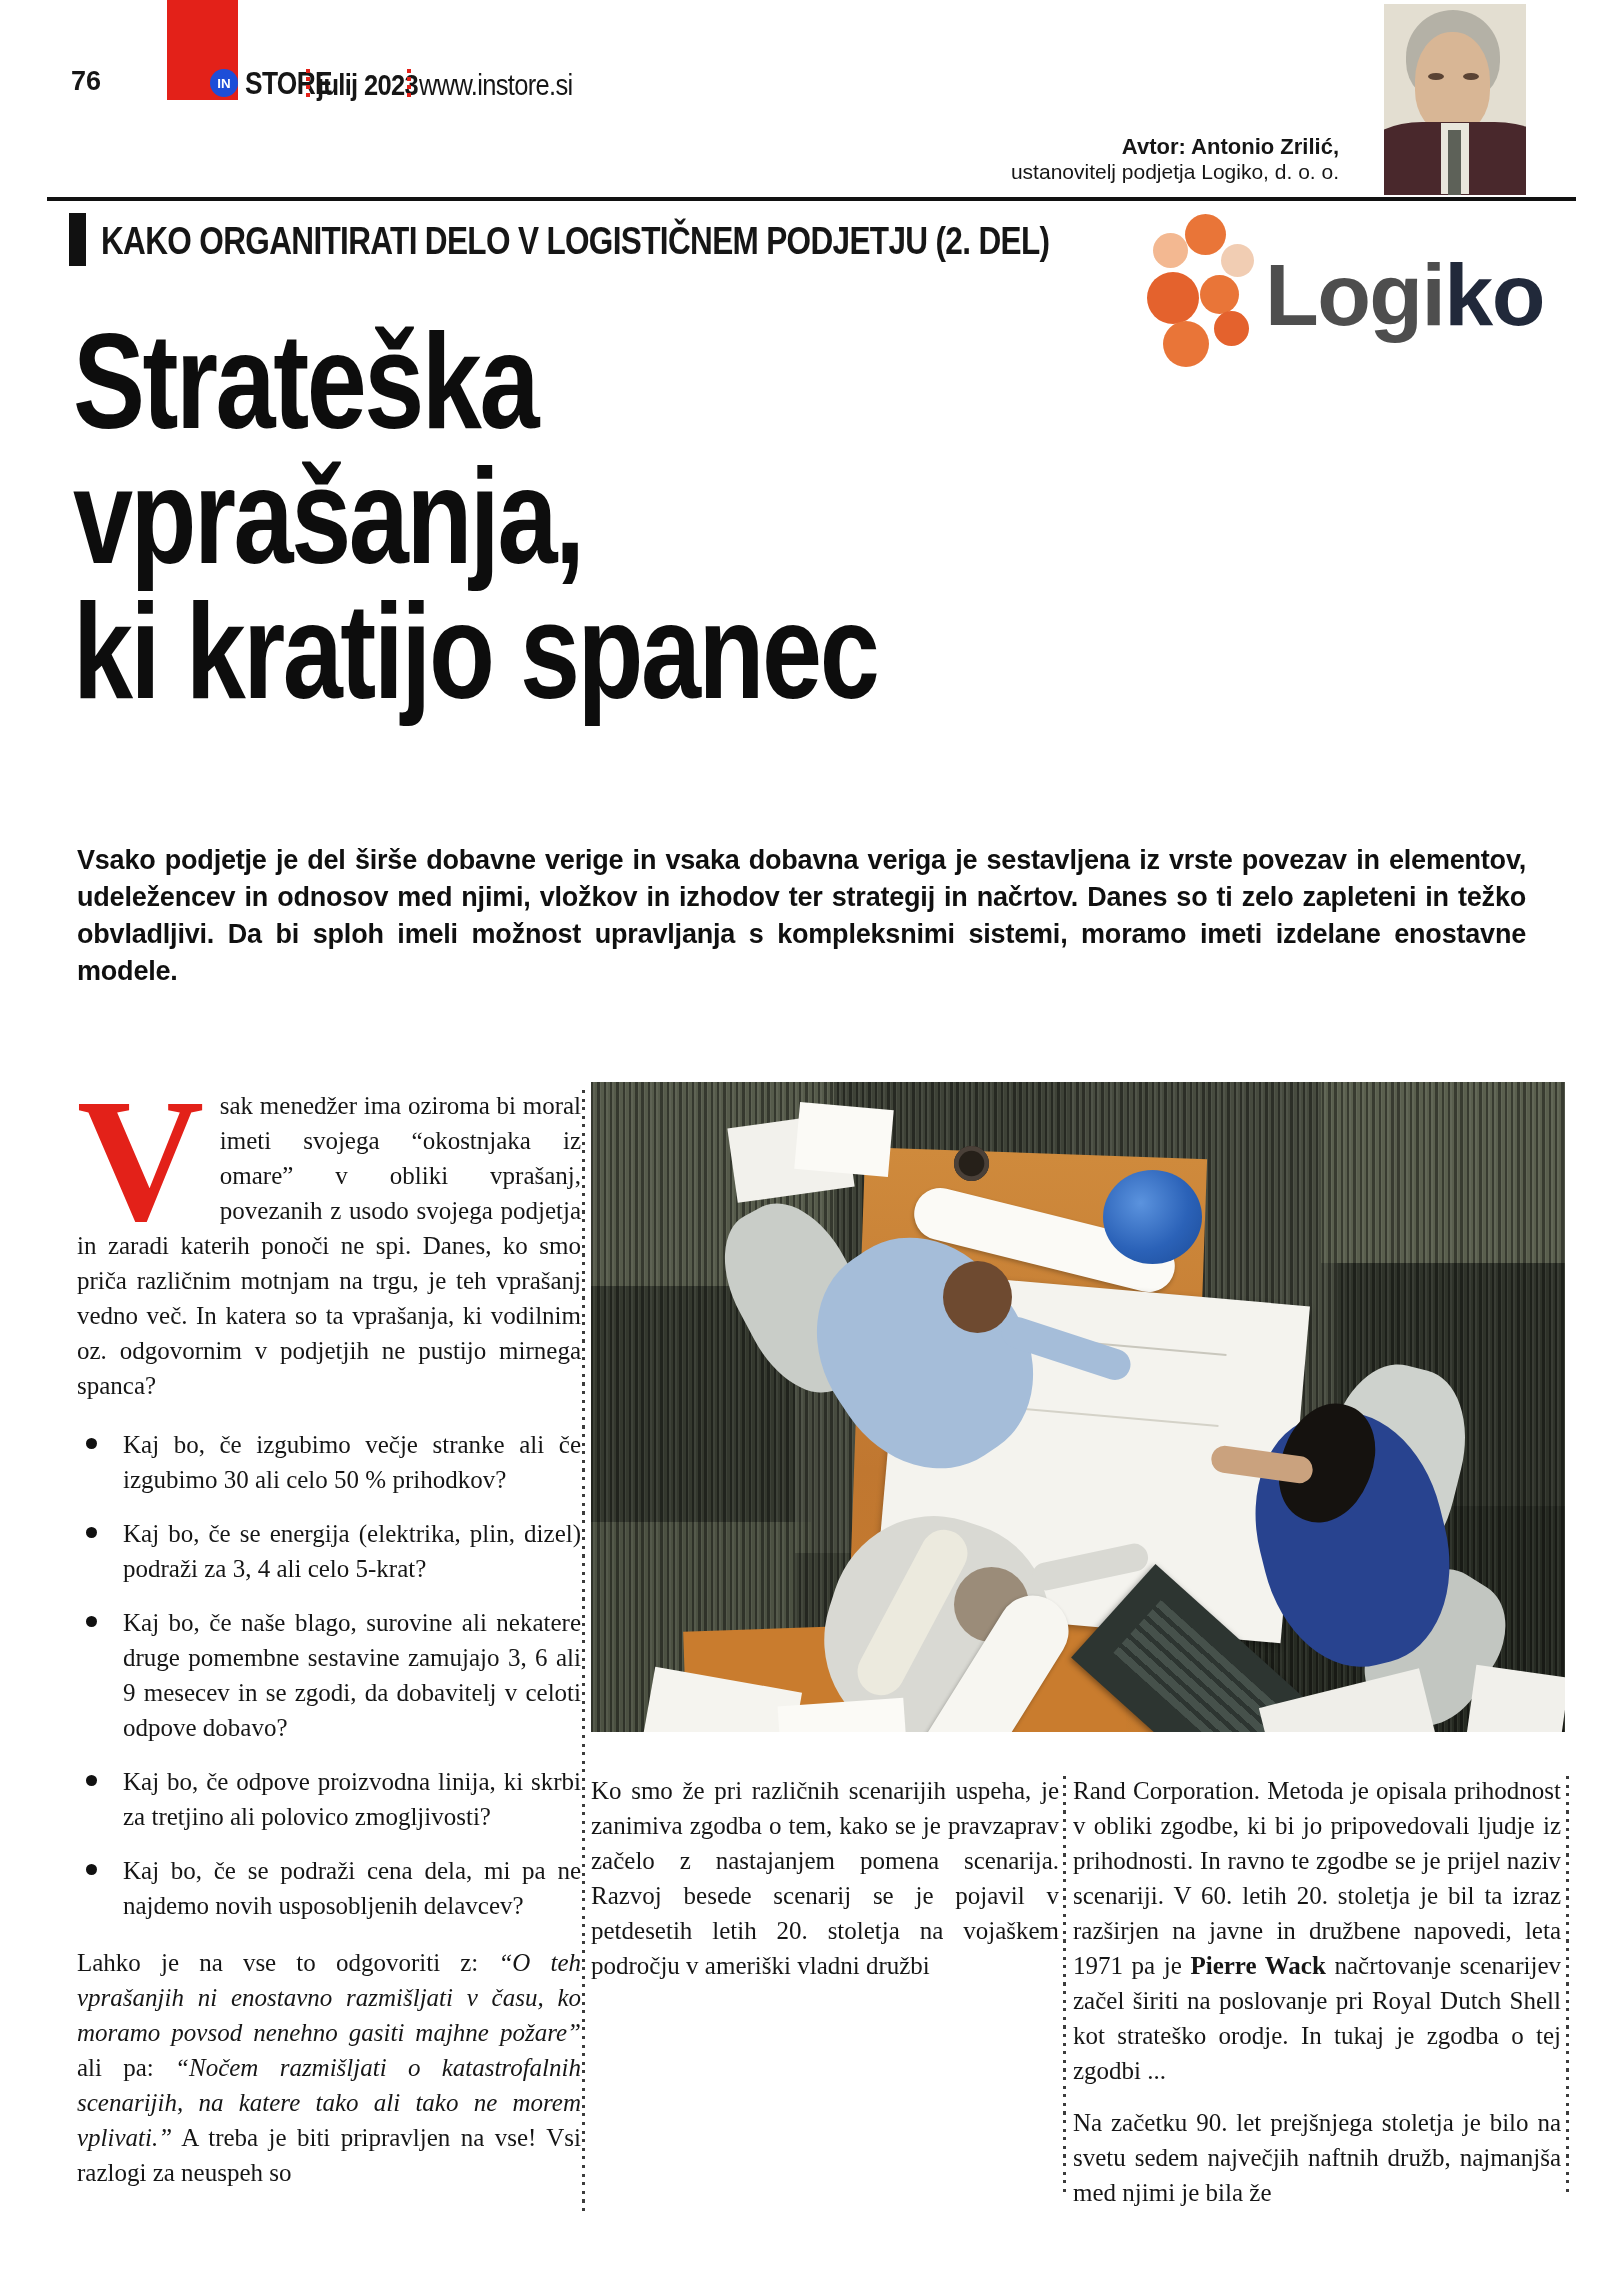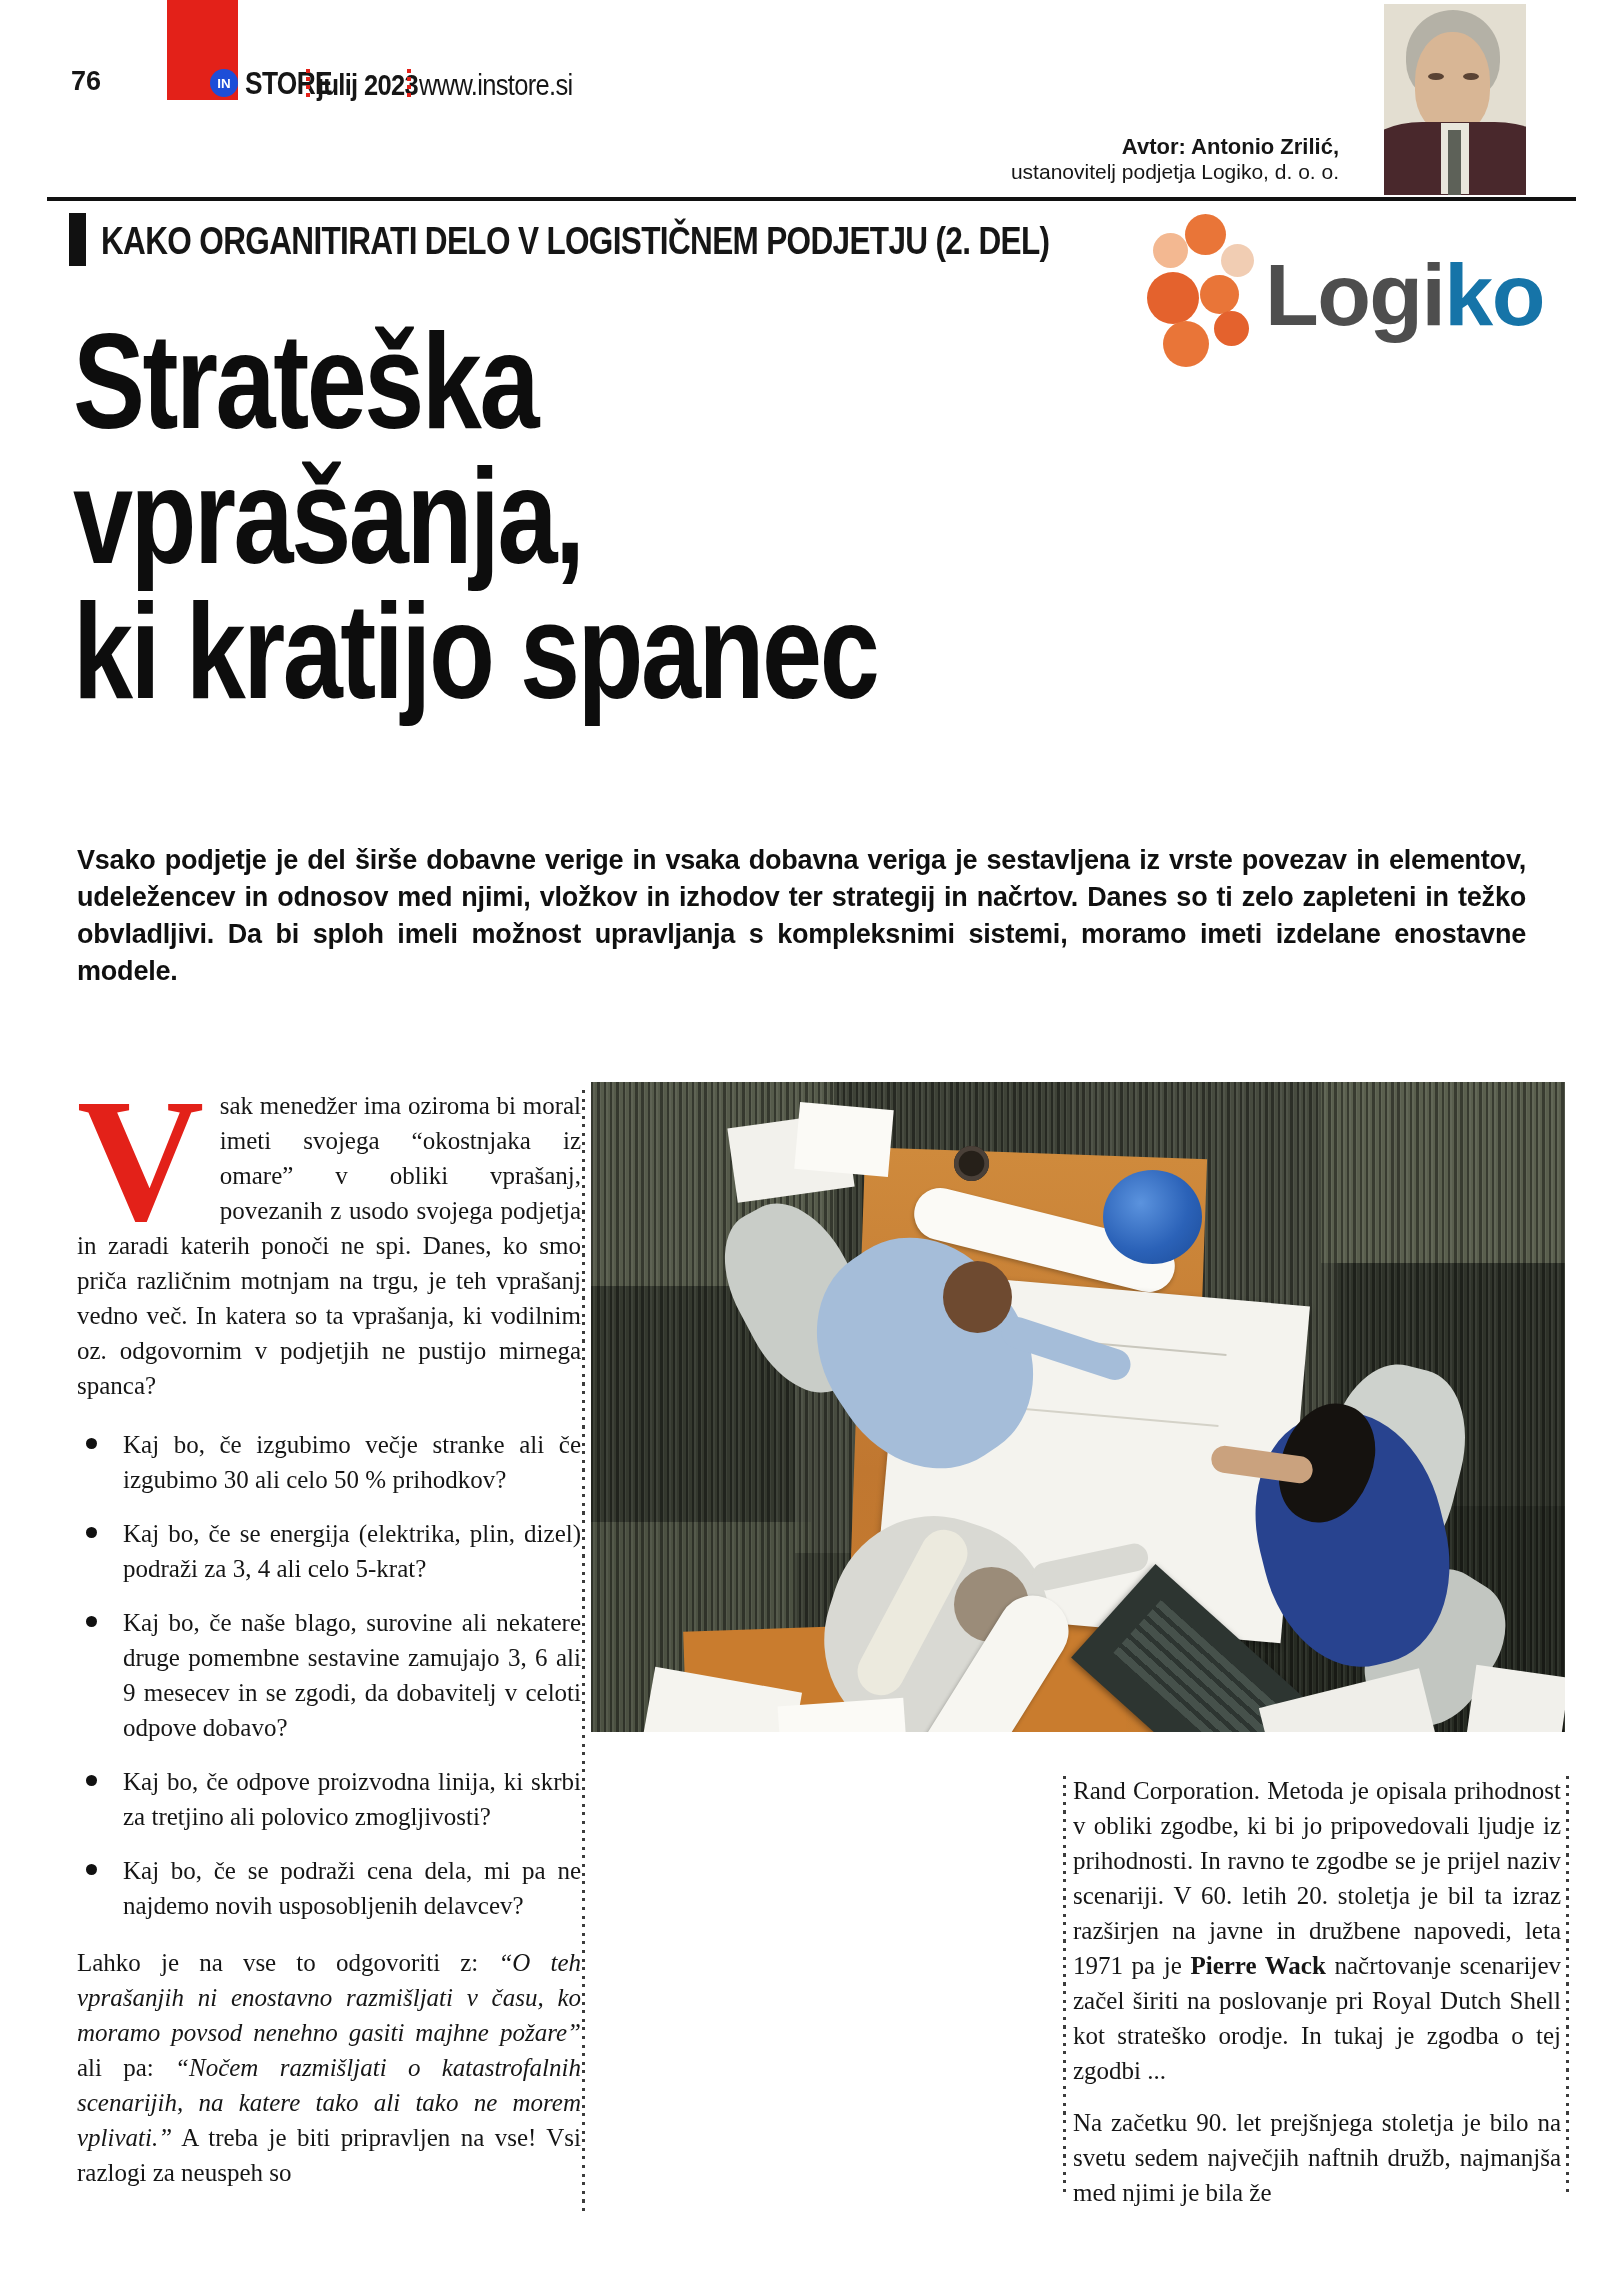--- a/index.html
+++ b/index.html
@@ -97,21 +97,21 @@
 
   <div class="abs" style="left:1139px;top:203px;width:428px;height:169px;opacity:.92;">
     <div class="lg-circle" style="left:14px;top:30px;width:35px;height:35px;background:#f2b388;"></div>
     <div class="lg-circle" style="left:46px;top:11px;width:41px;height:41px;background:#e8username0;background:#e86a28;"></div>
     <div class="lg-circle" style="left:82px;top:41px;width:33px;height:33px;background:#f0c9ad;"></div>
     <div class="lg-circle" style="left:7.9px;top:69px;width:52px;height:52px;background:#e2551c;"></div>
     <div class="lg-circle" style="left:61px;top:72px;width:39px;height:39px;background:#e86a28;"></div>
     <div class="lg-circle" style="left:75px;top:108px;width:35px;height:35px;background:#e2551c;"></div>
     <div class="lg-circle" style="left:23.6px;top:118px;width:46px;height:46px;background:#e86a28;"></div>
     <div class="logiko-text" style="position:absolute;left:126px;top:41px;">
-      <span style="color:#404040;">Logi</span><span style="color:#0369a1;">ko</span>
+      <span style="color:#404040;">Logi</span><span style="color:#0f172a;">ko</span>
     </div>
   </div>
 
   <div class="abs" style="left:73px;top:314px;">
     <div class="headline-line">Strateška</div>
     <div class="headline-line">vprašanja,</div>
     <div class="headline-line">ki kratijo spanec</div>
   </div>
 
   <div class="abs lead" style="left:77px;top:842px;width:1449px;">Vsako podjetje je del širše dobavne verige in vsaka dobavna veriga je sestavljena iz vrste povezav in elementov, udeležencev in odnosov med njimi, vložkov in izhodov ter strategij in načrtov. Danes so ti zelo zapleteni in težko obvladljivi. Da bi sploh imeli možnost upravljanja s kompleksnimi sistemi, moramo imeti izdelane enostavne modele.</div>
@@ -181,20 +181,21 @@
 
     <div class="ph" style="left:369px;top:503px;width:71px;height:212px;border-radius:35px;background:#f7f6f1;transform:rotate(32deg);box-shadow:0 2.4px 4.7px rgba(0,0,0,.3);"></div>
     <div class="ph" style="left:298px;top:440px;width:47px;height:181px;border-radius:23.6px;background:#eceade;transform:rotate(28deg);"></div>
     <div class="ph" style="left:55px;top:597px;width:149px;height:94px;background:#f5f4ef;transform:rotate(10deg);"></div>
     <div class="ph" style="left:675px;top:605px;width:165px;height:79px;background:#efeee9;transform:rotate(-14deg);"></div>
     <div class="ph" style="left:880px;top:589px;width:94px;height:71px;background:#f1f0eb;transform:rotate(8deg);"></div>
     <div class="ph" style="left:188px;top:620px;width:126px;height:47px;background:#fbfaf6;transform:rotate(-4deg);"></div>
   </div>
 
   <div class="abs col" style="left:591px;top:1773px;width:468px;">
+    <p>Ko smo že pri različnih scenarijih uspeha, je zanimiva zgodba o tem, kako se je pravzaprav začelo z nastajanjem pomena scenarija. Razvoj besede scenarij se je pojavil v petdesetih letih 20. stoletja na vojaškem področju v ameriški vladni družbi</p>
   </div>
 
   <div class="abs col" style="left:1073px;top:1773px;width:488px;">
     <p><span>Rand Corporation. Metoda je opisala prihodnost v obliki zgodbe, ki bi jo pripovedovali ljudje iz prihodnosti. In ravno te zgodbe se je prijel naziv scenariji. V 60. letih 20. stoletja je bil ta izraz razširjen na javne in družbene napovedi, leta 1971 pa je </span><span class="bd">Pierre Wack</span><span> načrtovanje scenarijev začel širiti na poslovanje pri Royal Dutch Shell kot strateško orodje. In tukaj je zgodba o tej zgodbi ...</span></p>
     <p>Na začetku 90. let prejšnjega stoletja je bilo na svetu sedem največjih naftnih družb, najmanjša med njimi je bila že</p>
   </div>
 
 </div>
 
 

